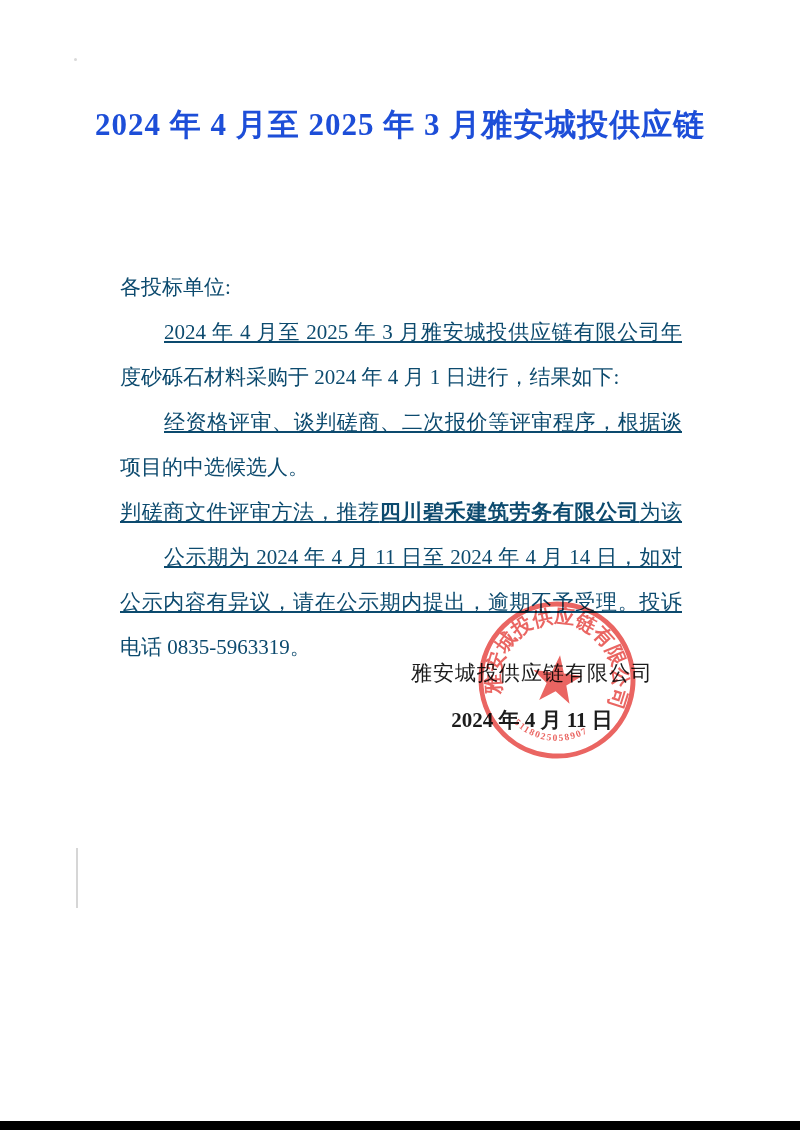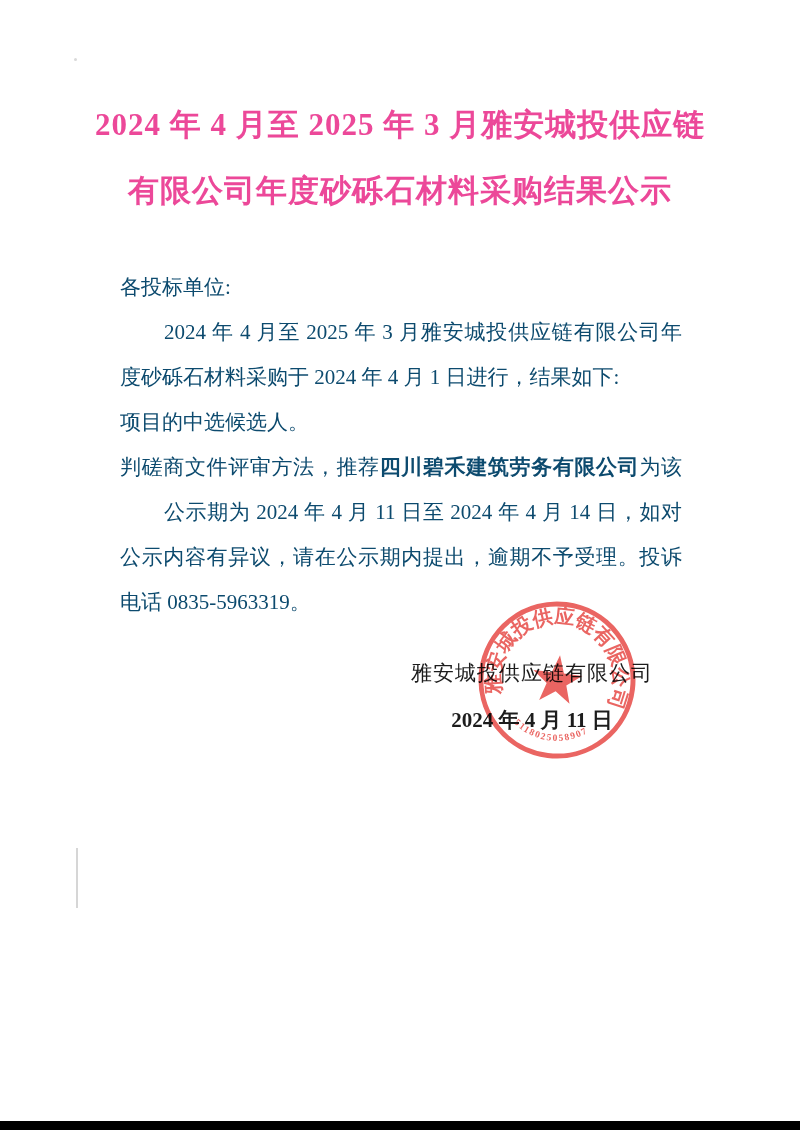--- a/index.html
+++ b/index.html
@@ -12,21 +12,21 @@
     overflow: hidden;
     font-family: "Liberation Serif", "DejaVu Serif", serif;
   }
   .doc-title-line {
     position: absolute;
     left: 60px;
     right: 60px;
     text-align: center;
     font-size: 31px;
     font-weight: 700;
-    color: #ec4899;
+    color: #1d4ed8;
     letter-spacing: 1px;
     white-space: nowrap;
   }
   .doc-title-line.l1 { top: 104px; }
   .doc-title-line.l2 { top: 170px; }
 
   .doc-body {
     position: absolute;
     left: 120px;
     top: 265px;
@@ -34,20 +34,21 @@
     font-size: 21px;
     line-height: 45px;
     color: #0c4a6e;
   }
   .doc-body .line { white-space: nowrap; }
   .doc-body .line.indent { text-indent: 44px; }
   .doc-body .line.justify {
     white-space: normal;
     text-align: justify;
     text-align-last: justify;
+    text-decoration: underline;
   }
   .doc-body b { font-weight: 700; }
 
   .signature {
     position: absolute;
     top: 650px;
     right: 147px;
     text-align: center;
     font-size: 21px;
     line-height: 47px;
@@ -95,26 +96,26 @@
     border-radius: 50%;
     background: #d9d9d9;
   }
 </style>
 </head>
 <body>
 
 <div class="page" style="background: rgb(255, 255, 255);">
 
   <div class="doc-title-line l1">2024 年 4 月至 2025 年 3 月雅安城投供应链</div>
-  <div class="doc-title-line l2">有限公司年度砂砾石材料采购结果公示</div>
 
   <div class="doc-body">
       <div class="line"><span>各投标单位:</span></div>
       <div class="line indent justify"><span>2024 年 4 月至 2025 年 3 月雅安城投供应链有限公司年</span></div>
       <div class="line"><span>度砂砾石材料采购于 2024 年 4 月 1 日进行，结果如下:</span></div>
+      <div class="line indent justify"><span>经资格评审、谈判磋商、二次报价等评审程序，根据谈</span></div>
       <div class="line"><span>项目的中选候选人。</span></div>
       <div class="line justify"><span>判磋商文件评审方法，推荐</span><b>四川碧禾建筑劳务有限公司</b><span>为该</span></div>
       <div class="line indent justify"><span>公示期为 2024 年 4 月 11 日至 2024 年 4 月 14 日，如对</span></div>
       <div class="line justify"><span>公示内容有异议，请在公示期内提出，逾期不予受理。投诉</span></div>
       <div class="line"><span>电话 0835-5963319。</span></div>
     </div>
 
   <div class="signature">
     <div class="sig-company">雅安城投供应链有限公司</div>
     <div class="sig-date">2024 年 4 月 11 日</div>

